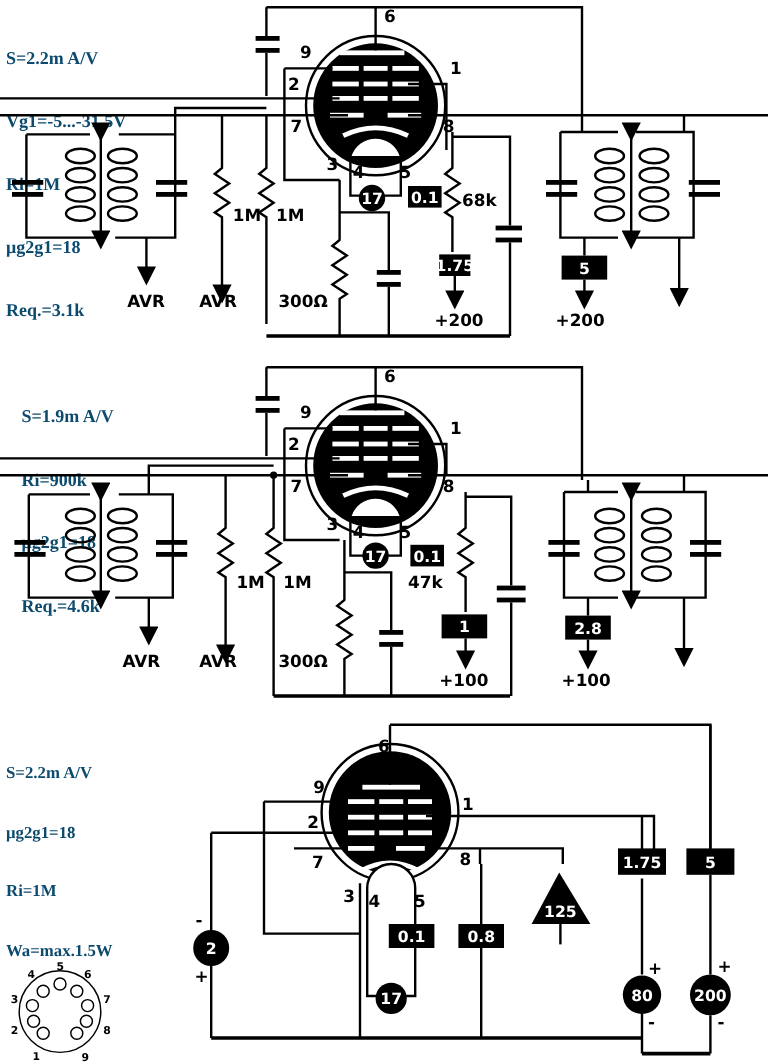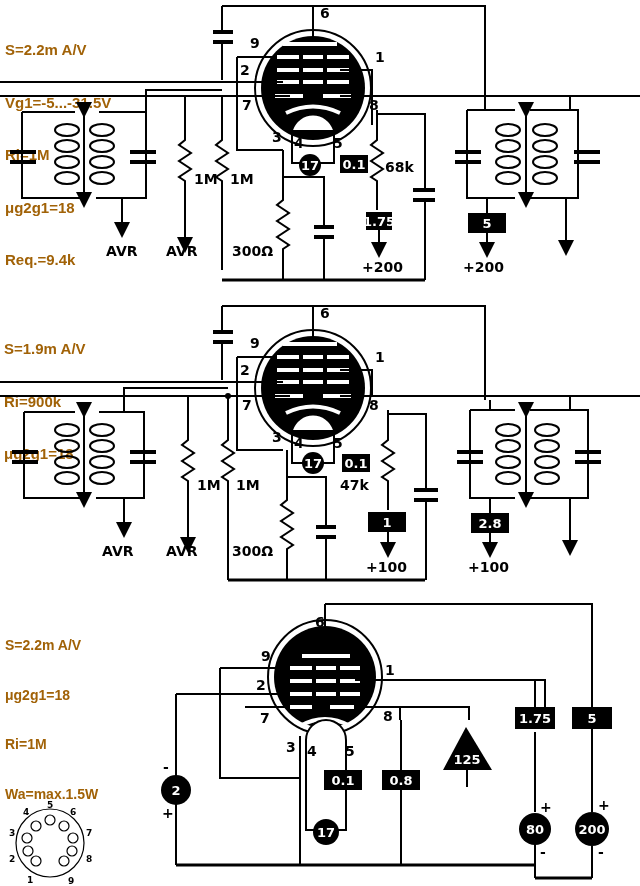--- a/index.html
+++ b/index.html
@@ -1,38 +1,39 @@
 <!DOCTYPE html>
 <html><head>
 <meta charset="utf-8">
 <style>
   html,body{margin:0;padding:0;background:#fff;}
   body{width:640px;height:886px;position:relative;overflow:hidden;font-family:"DejaVu Sans",sans-serif;}
   svg{position:absolute;left:0;top:0;}
-  .spec{position:absolute;font-family:Liberation Sans, sans-serif;font-weight:bold;font-size:15px;line-height:17.5px;color:#a16207;white-space:pre;}
+  .spec{position:absolute;font-family:Liberation Serif, serif;font-weight:bold;font-size:15px;line-height:17.5px;color:#0c4a6e;white-space:pre;}
   .w{stroke:#000;stroke-width:2;fill:none;}
   .wt{stroke:#000;stroke-width:3;fill:none;}
   .lbl{font-family:"DejaVu Sans",sans-serif;font-weight:bold;font-size:14px;fill:#000;}
   .pin{font-family:"DejaVu Sans",sans-serif;font-weight:bold;font-size:14px;fill:#000;}
   .boxt{font-family:"DejaVu Sans",sans-serif;font-weight:bold;font-size:13px;fill:#fff;}
 </style>
 </head>
 <body>
 
 <div class="spec" style="left:5px;top:6px;">
   <div>S=2.2m A/V</div>
   <div>Vg1=-5...-31.5V</div>
   <div>Ri=1M</div>
   <div>μg2g1=18</div>
-  <div>Req.=9.4k</div>
+  <div>Req.=3.1k</div>
 </div>
-<div class="spec" style="left:4px;top:305px;">
+<div class="spec" style="left:18px;top:305px;">
   <div>S=1.9m A/V</div>
   <div>Ri=900k</div>
   <div>μg2g1=18</div>
+  <div>Req.=4.6k</div>
 </div>
 <div class="spec" style="left:5px;top:604px;font-size:14px;line-height:16.5px;">
   <div>S=2.2m A/V</div>
   <div>μg2g1=18</div>
   <div>Ri=1M</div>
   <div>Wa=max.1.5W</div>
 </div>
 
 <svg width="640" height="886" viewBox="0 0 640 886">
   <defs>

